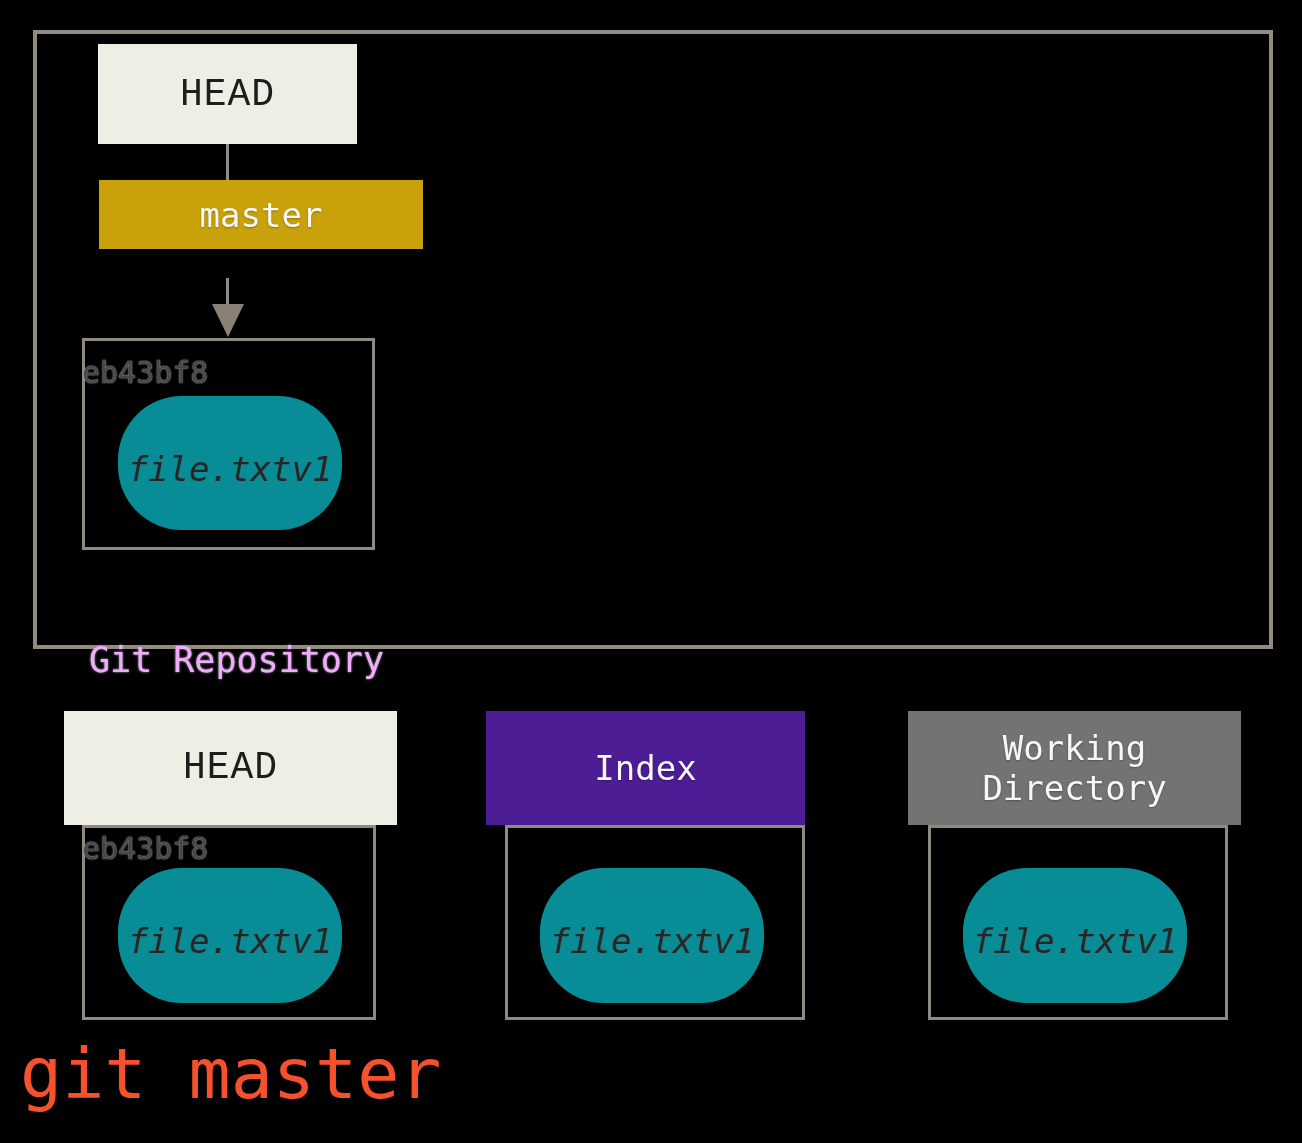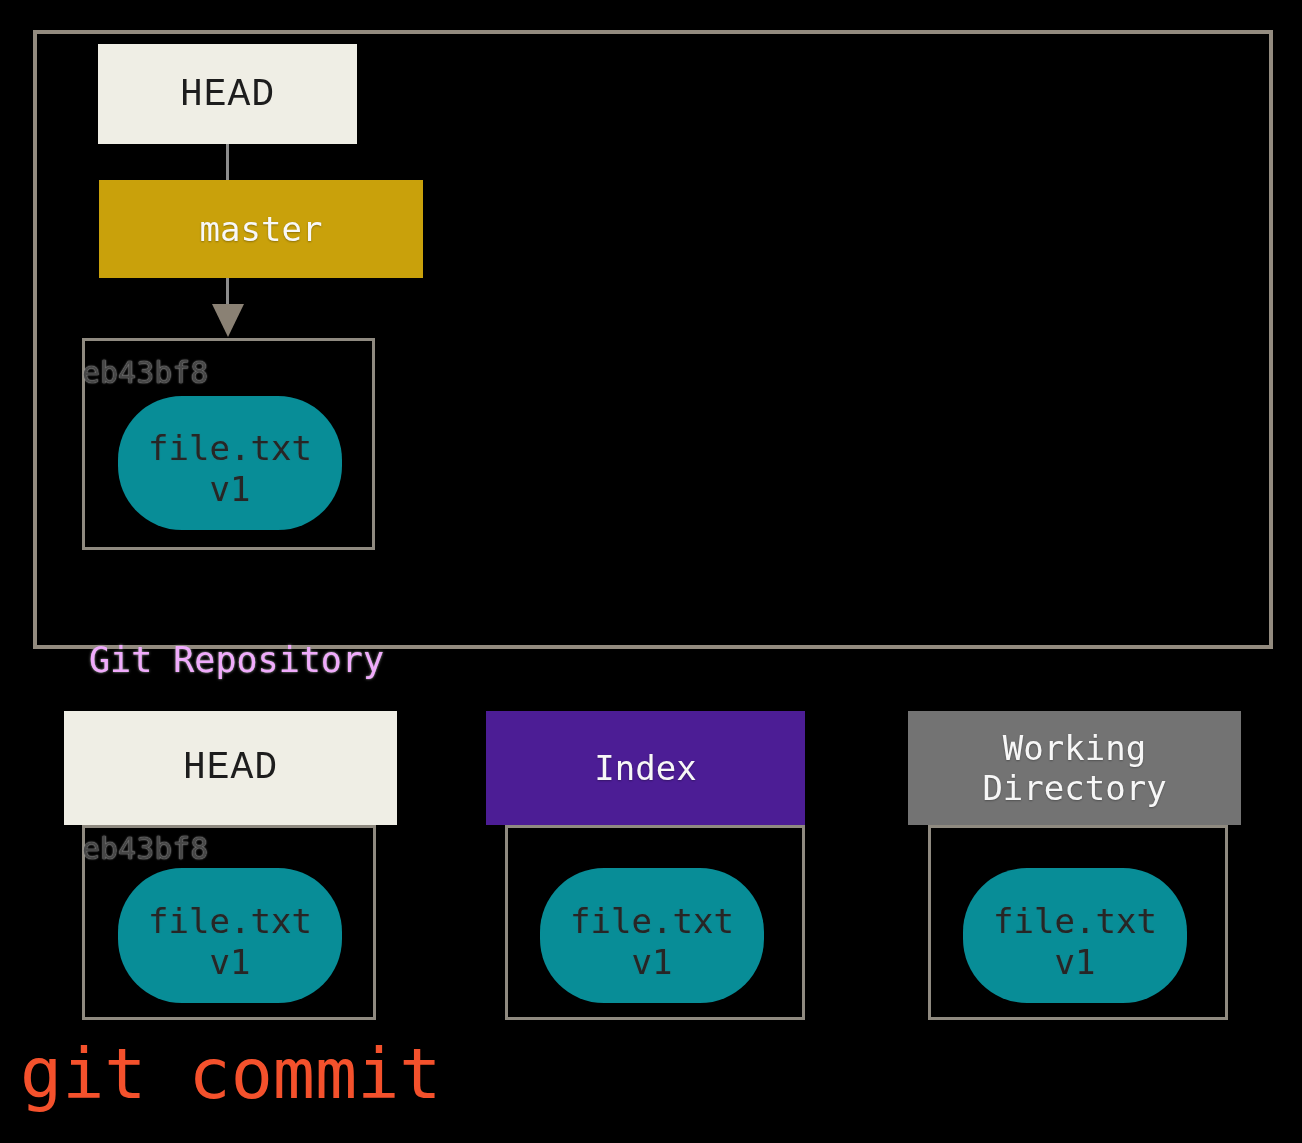--- a/index.html
+++ b/index.html
@@ -42,25 +42,26 @@
   .commit-id{
     position:absolute;
     font-size:30px;color:#474747;
     text-shadow:0 0 2px rgba(160,160,160,0.95), 0 0 1px rgba(160,160,160,0.9);
     text-align:left;
   }
   .commit-id-top{left:82px;top:355px;width:293px;}
   .blob{
     position:absolute;width:224px;height:134px;
     background:#088D97;border-radius:64px;
-    display:flex;flex-direction:column;align-items:center;justify-content:center;
+    display:flex;flex-direction:row;align-items:center;justify-content:center;
     padding-top:12px;box-sizing:border-box;
     font-size:34px;line-height:41px;color:#262626;
     text-shadow:0 0 1px rgba(90,90,90,0.6);
     text-align:center;
+    font-style:italic;
   }
   .blob-top{left:118px;top:396px;}
   .repo-label{
     position:absolute;left:52px;top:606px;
     font-size:35px;color:#f0abfc;
     text-shadow:0 0 3px rgba(145,145,145,0.95), 0 0 1px rgba(145,145,145,0.9);
     white-space:nowrap;
   }
   
   .tree-header{
@@ -83,21 +84,21 @@
   .blob-head{left:118px;top:868px;height:135px;}
   .blob-index{left:540px;top:868px;height:135px;}
   .blob-wd{left:963px;top:868px;height:135px;}
   
   .command{
     position:absolute;left:20px;top:1034px;
     font-size:70px;line-height:80px;color:#F4512C;
     white-space:nowrap;
   }
   .master-box{
-    position:absolute;left:99px;top:180px;width:324px;height:98px;
+    position:absolute;left:99px;top:180px;width:324px;height:69px;
     background:#C9A10B;
     display:flex;align-items:center;justify-content:center;
     font-size:34px;color:#F8F8F8;text-shadow:0 1px 2px rgba(0,0,0,0.3);
   }
 </style>
 </head>
 <body>
 
 <div class="canvas">
 
@@ -147,15 +148,15 @@
   <div class="tree-header hdr-wd">
     <span>Working
 Directory</span>
   </div>
   <div class="tree-box box-wd"></div>
   <div class="blob blob-wd">
     <span>file.txt</span>
     <span>v1</span>
   </div>
 
-  <div class="command">git commit</div>
+  <div class="command">git master</div>
 
 </div>
 
 </body></html>

